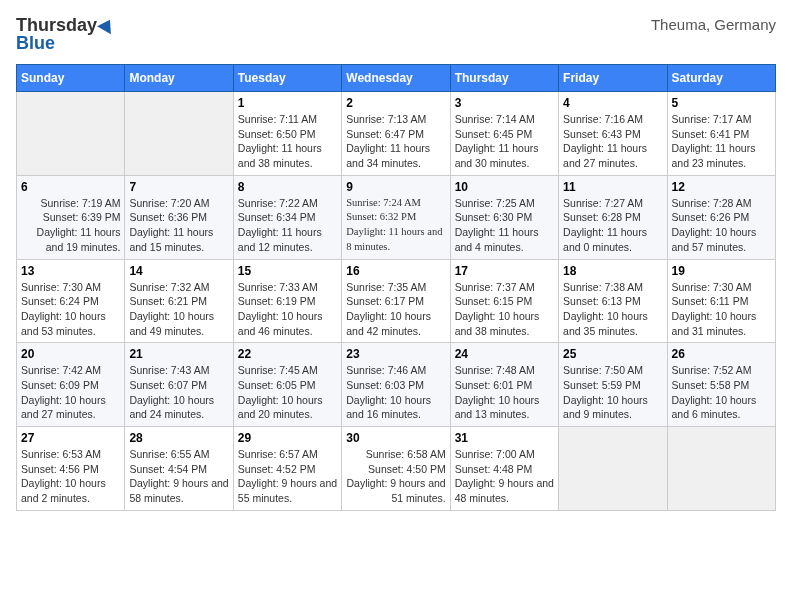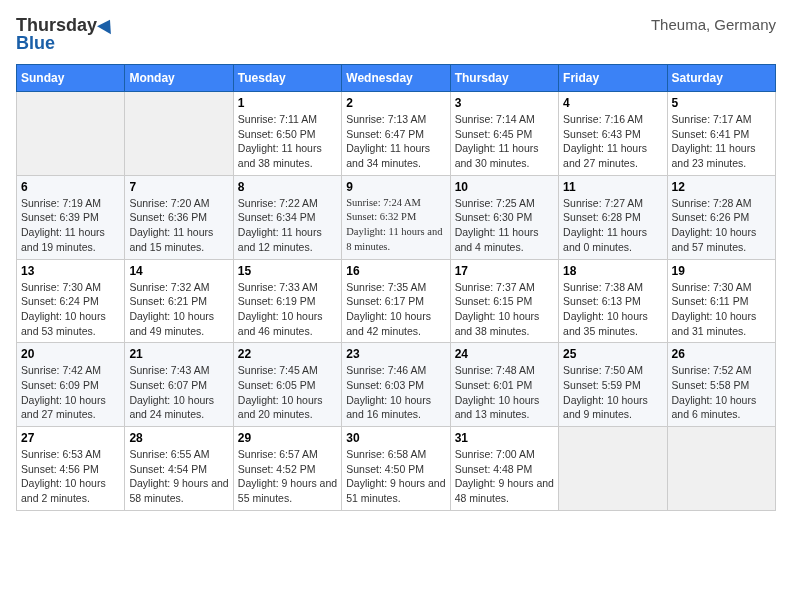--- a/index.html
+++ b/index.html
@@ -160,21 +160,21 @@
         <td>
           <span class="day-number">5</span>
           <div class="day-info" style="white-space: pre-line;">Sunrise: 7:17 AM
 Sunset: 6:41 PM
 Daylight: 11 hours and 23 minutes.</div>
         </td>
       </tr>
       <tr>
         <td>
           <span class="day-number">6</span>
-          <div class="day-info" style="white-space: pre-line;">Sunrise: 7:19 AM
+          <div class="day-info" style="white-space: pre-line; text-align: right;">Sunrise: 7:19 AM
 Sunset: 6:39 PM
 Daylight: 11 hours and 19 minutes.</div>
         </td>
         <td>
           <span class="day-number">7</span>
           <div class="day-info" style="white-space: pre-line;">Sunrise: 7:20 AM
 Sunset: 6:36 PM
 Daylight: 11 hours and 15 minutes.</div>
         </td>
         <td>
@@ -310,21 +310,21 @@
 Daylight: 9 hours and 58 minutes.</div>
         </td>
         <td>
           <span class="day-number">29</span>
           <div class="day-info" style="white-space: pre-line;">Sunrise: 6:57 AM
 Sunset: 4:52 PM
 Daylight: 9 hours and 55 minutes.</div>
         </td>
         <td>
           <span class="day-number">30</span>
-          <div class="day-info" style="white-space: pre-line;">Sunrise: 6:58 AM
+          <div class="day-info" style="white-space: pre-line; text-align: right;">Sunrise: 6:58 AM
 Sunset: 4:50 PM
 Daylight: 9 hours and 51 minutes.</div>
         </td>
         <td>
           <span class="day-number">31</span>
           <div class="day-info" style="white-space: pre-line;">Sunrise: 7:00 AM
 Sunset: 4:48 PM
 Daylight: 9 hours and 48 minutes.</div>
         </td>
         <td class="empty-cell"></td>

